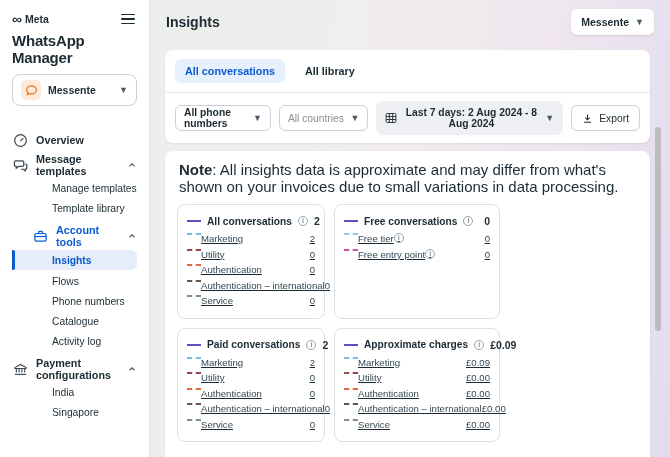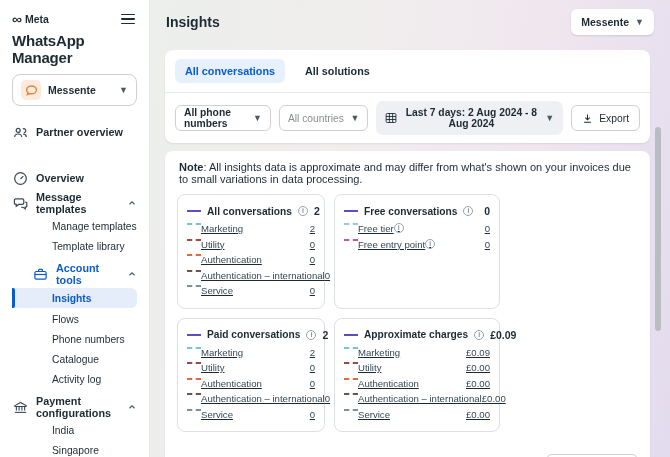--- a/index.html
+++ b/index.html
@@ -44,21 +44,21 @@
   .tab { font-size:10.8px; font-weight:600; padding:6px 10px; border-radius:6px; cursor:pointer; color:#1c2b33; }
   .tab.active { background:#e7f0fd; color:#0a5bd1; }
   .filters-row { display:flex; align-items:center; gap:8px; padding:8px 10px; }
   .select { border:1px solid #ced0d4; border-radius:6px; height:26px; display:flex; align-items:center; justify-content:space-between; padding:0 8px; font-size:10.3px; cursor:pointer; background:#fff; }
   .select.phone { width:116px; font-weight:600; }
   .select.country { width:108px; color:#8a8d91; }
   .date-btn { background:#eef0f3; border:none; border-radius:7px; height:34px; display:flex; align-items:center; gap:6px; padding:0 9px; font-size:10.3px; font-weight:600; cursor:pointer; font-family:inherit; color:#1c2b33; }
   .export-btn { margin-left:auto; background:#fff; border:1px solid #ced0d4; border-radius:6px; height:26px; display:flex; align-items:center; gap:6px; padding:0 10px; font-size:10.3px; font-weight:400; cursor:pointer; font-family:inherit; color:#1c2b33; }
 
   .content-card { margin-top:8px; height:330px; border-radius:8px 8px 0 0; padding:10px 12px; overflow:hidden; }
-  .note { font-size:11px; color:#1c2b33; margin:0 0 9px 2px; }
+  .note { font-size:15px; color:#1c2b33; margin:0 0 9px 2px; }
   .note b { font-weight:700; }
 
   .cards-grid { display:grid; grid-template-columns:148px 166px; gap:9px; }
   .scard { border:1px solid #dcdfe4; border-radius:8px; padding:6px 9px 7px 9px; background:#fff; }
   .scard-head { display:flex; align-items:center; gap:6px; height:20px; margin-bottom:2px; }
   .scard-title { font-size:10.2px; font-weight:700; white-space:nowrap; }
   .scard-value { margin-left:auto; font-size:10.5px; font-weight:700; }
   .srow { display:flex; align-items:flex-start; gap:0; height:15.5px;text-decoration:underline; }
   .srow-label { font-size:9.6px; color:#344854; white-space:nowrap; }
   .srow-value { margin-left:auto; font-size:9.6px; color:#344854; }
@@ -98,31 +98,20 @@
     <span class="biz-icon">
       <svg width="13" height="13" viewBox="0 0 16 16" fill="none" stroke="#e8833a" stroke-width="1.8">
           <path d="M8 2.5c3.3 0 6 2.1 6 4.8s-2.7 4.8-6 4.8c-.7 0-1.4-.1-2-.3L3 13l.8-2.4C2.7 9.8 2 8.6 2 7.3 2 4.6 4.7 2.5 8 2.5z"></path>
         </svg>
     </span>
     <span class="biz-name">Messente</span>
     <span class="caret">▼</span>
   </div>
 
   <div class="nav">
-    <div class="nav-item">
-      <span class="nicon">
-        <svg width="15" height="15" viewBox="0 0 16 16" fill="none" stroke="currentColor" stroke-width="1.3">
-            <circle cx="5.5" cy="5.8" r="2.1"></circle>
-            <path d="M1.8 12.8c0-2 1.7-3.2 3.7-3.2s3.7 1.2 3.7 3.2"></path>
-            <path d="M10.6 4.1a2.1 2.1 0 1 1 .9 4"></path>
-            <path d="M10.9 9.8c1.9.1 3.3 1.3 3.3 3"></path>
-          </svg>
-      </span>
-      <span class="nlabel">Partner overview</span>
-    </div>
     <div class="nav-item nav-group-gap">
       <span class="nicon">
         <svg width="15" height="15" viewBox="0 0 16 16" fill="none" stroke="currentColor" stroke-width="1.3">
             <circle cx="8" cy="8" r="6.2"></circle>
             <path d="M8 8.5 11 5.5"></path>
           </svg>
       </span>
       <span class="nlabel">Overview</span>
     </div>
 
@@ -213,21 +202,21 @@
     <div class="page-title">Insights</div>
     <button class="account-btn">
       <span>Messente</span>
       <span class="caret">▼</span>
     </button>
   </div>
 
   <div class="card filters-card">
     <div class="tabs-row">
       <div class="tab active">All conversations</div>
-      <div class="tab">All solutions</div>
+      <div class="tab">All library</div>
     </div>
     <div class="filters-row">
       <div class="select phone">
         <span>All phone numbers</span>
         <span class="caret">▼</span>
       </div>
       <div class="select country">
         <span>All countries</span>
         <span class="caret">▼</span>
       </div>

